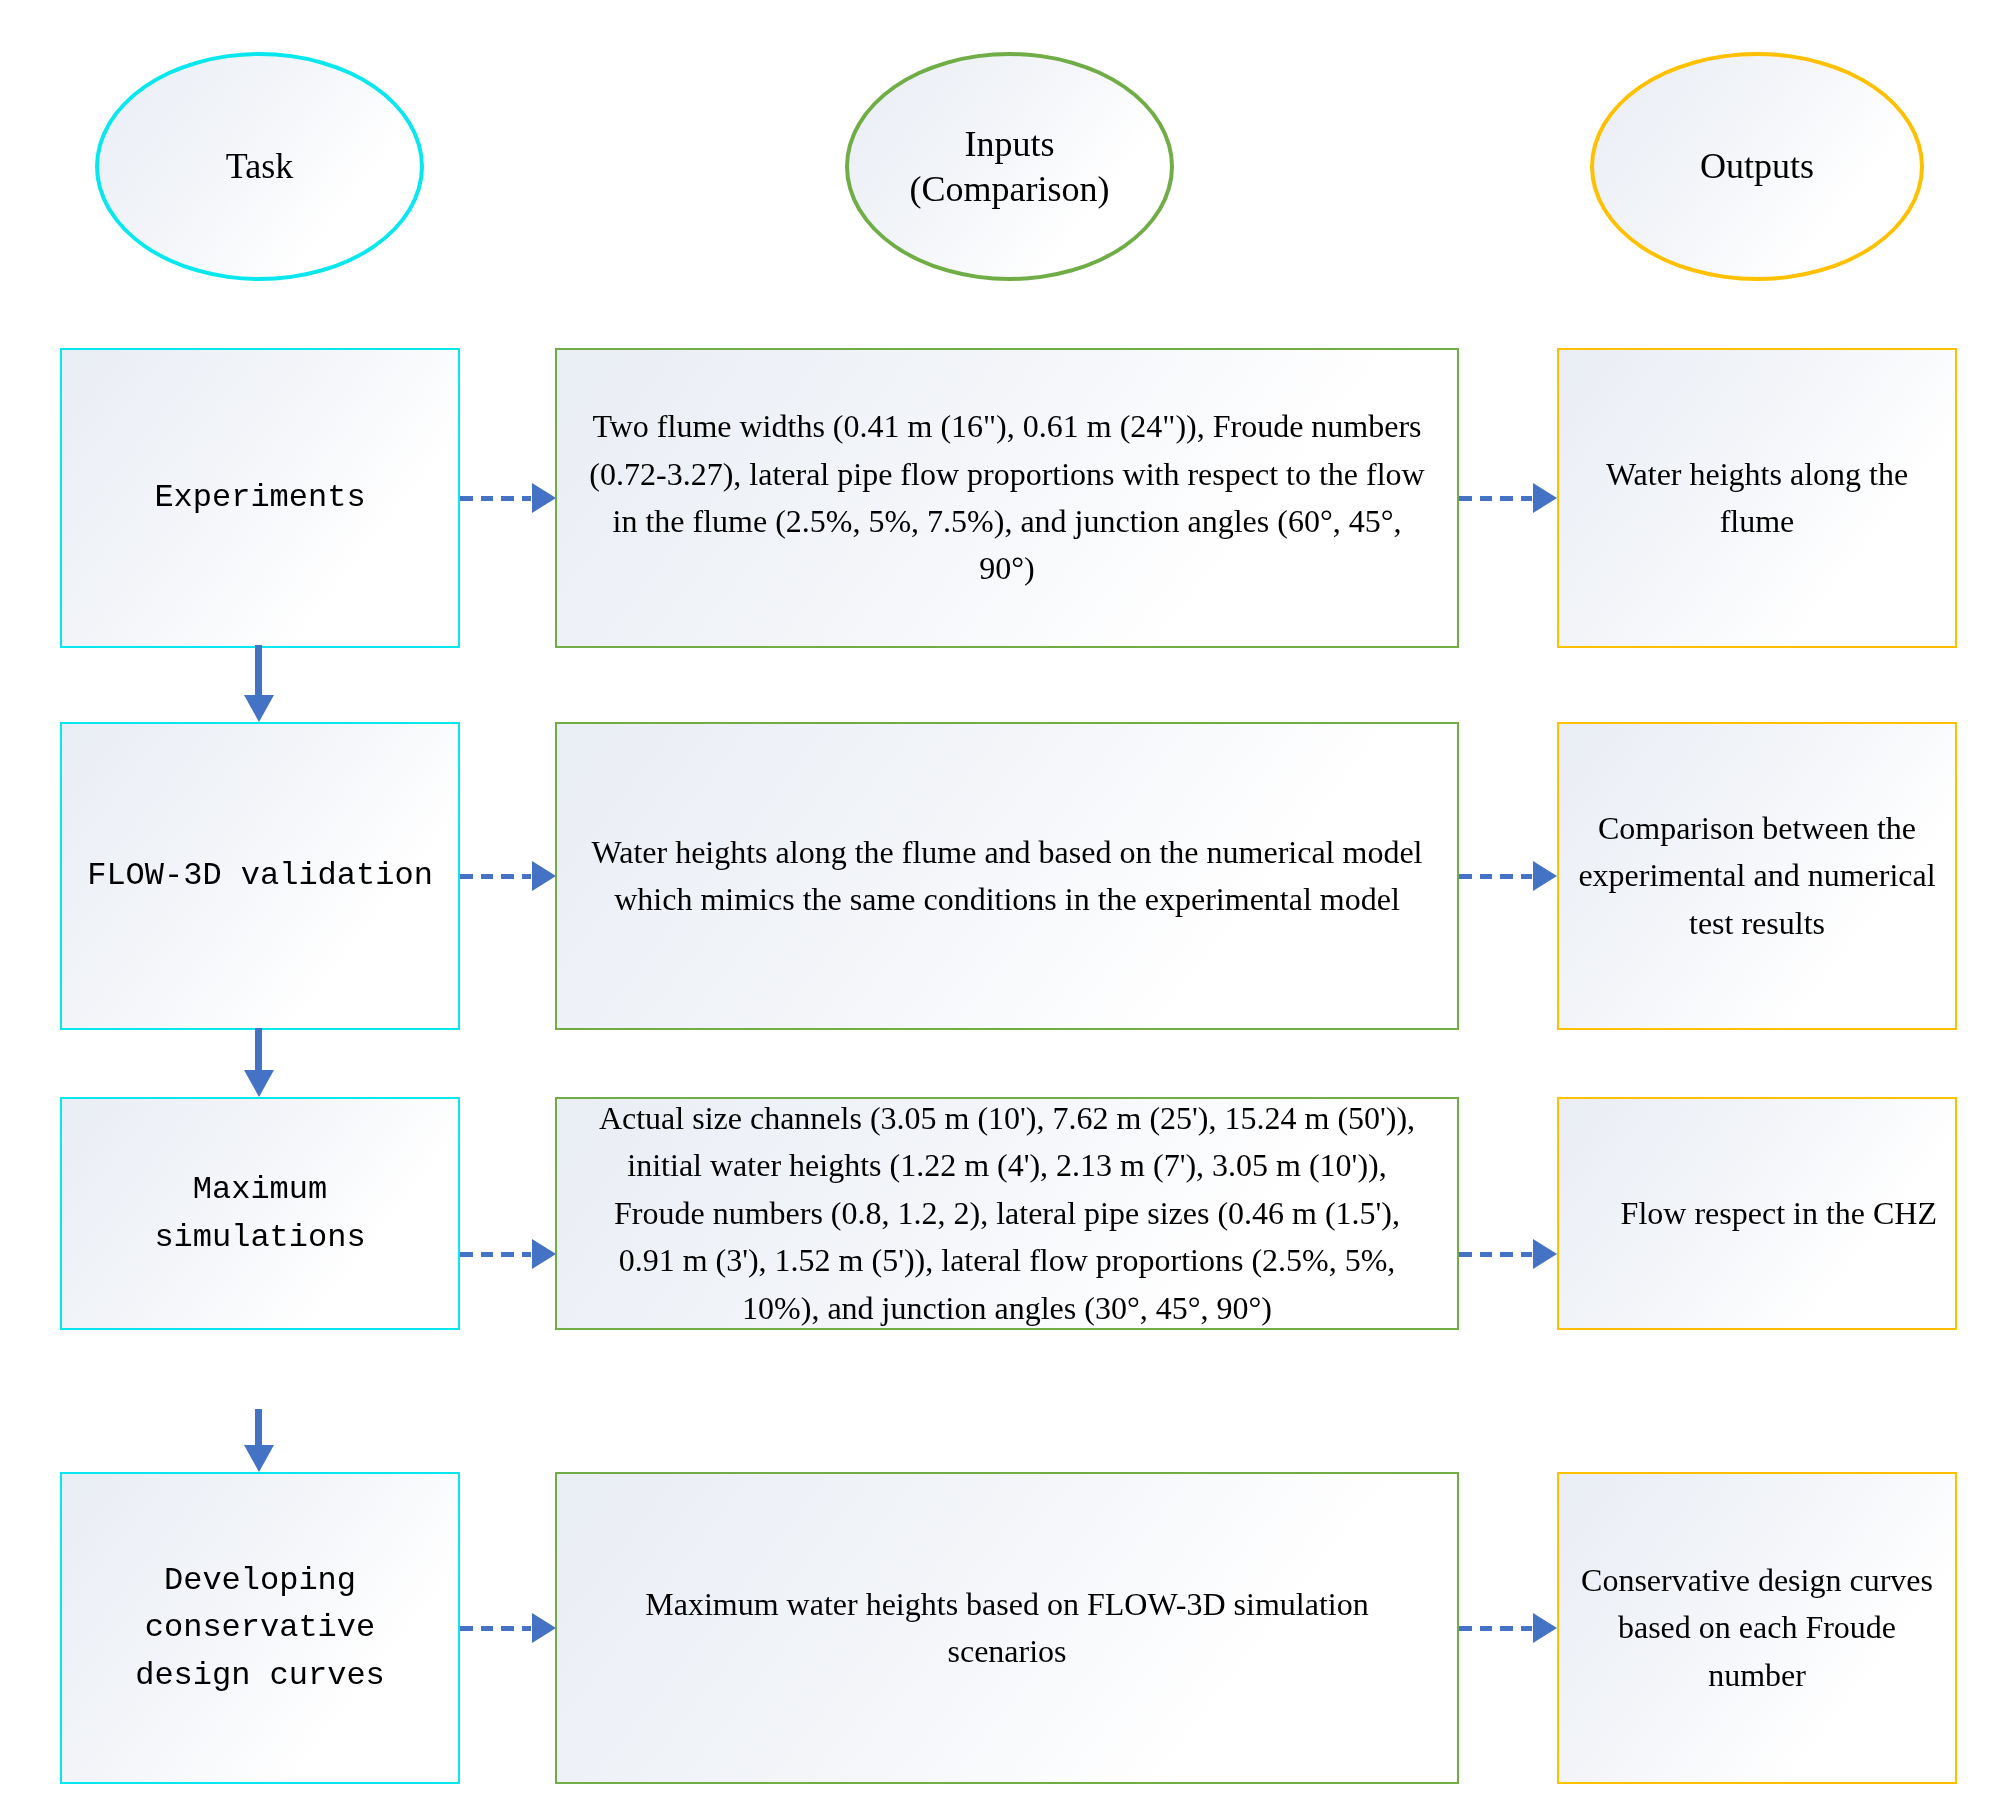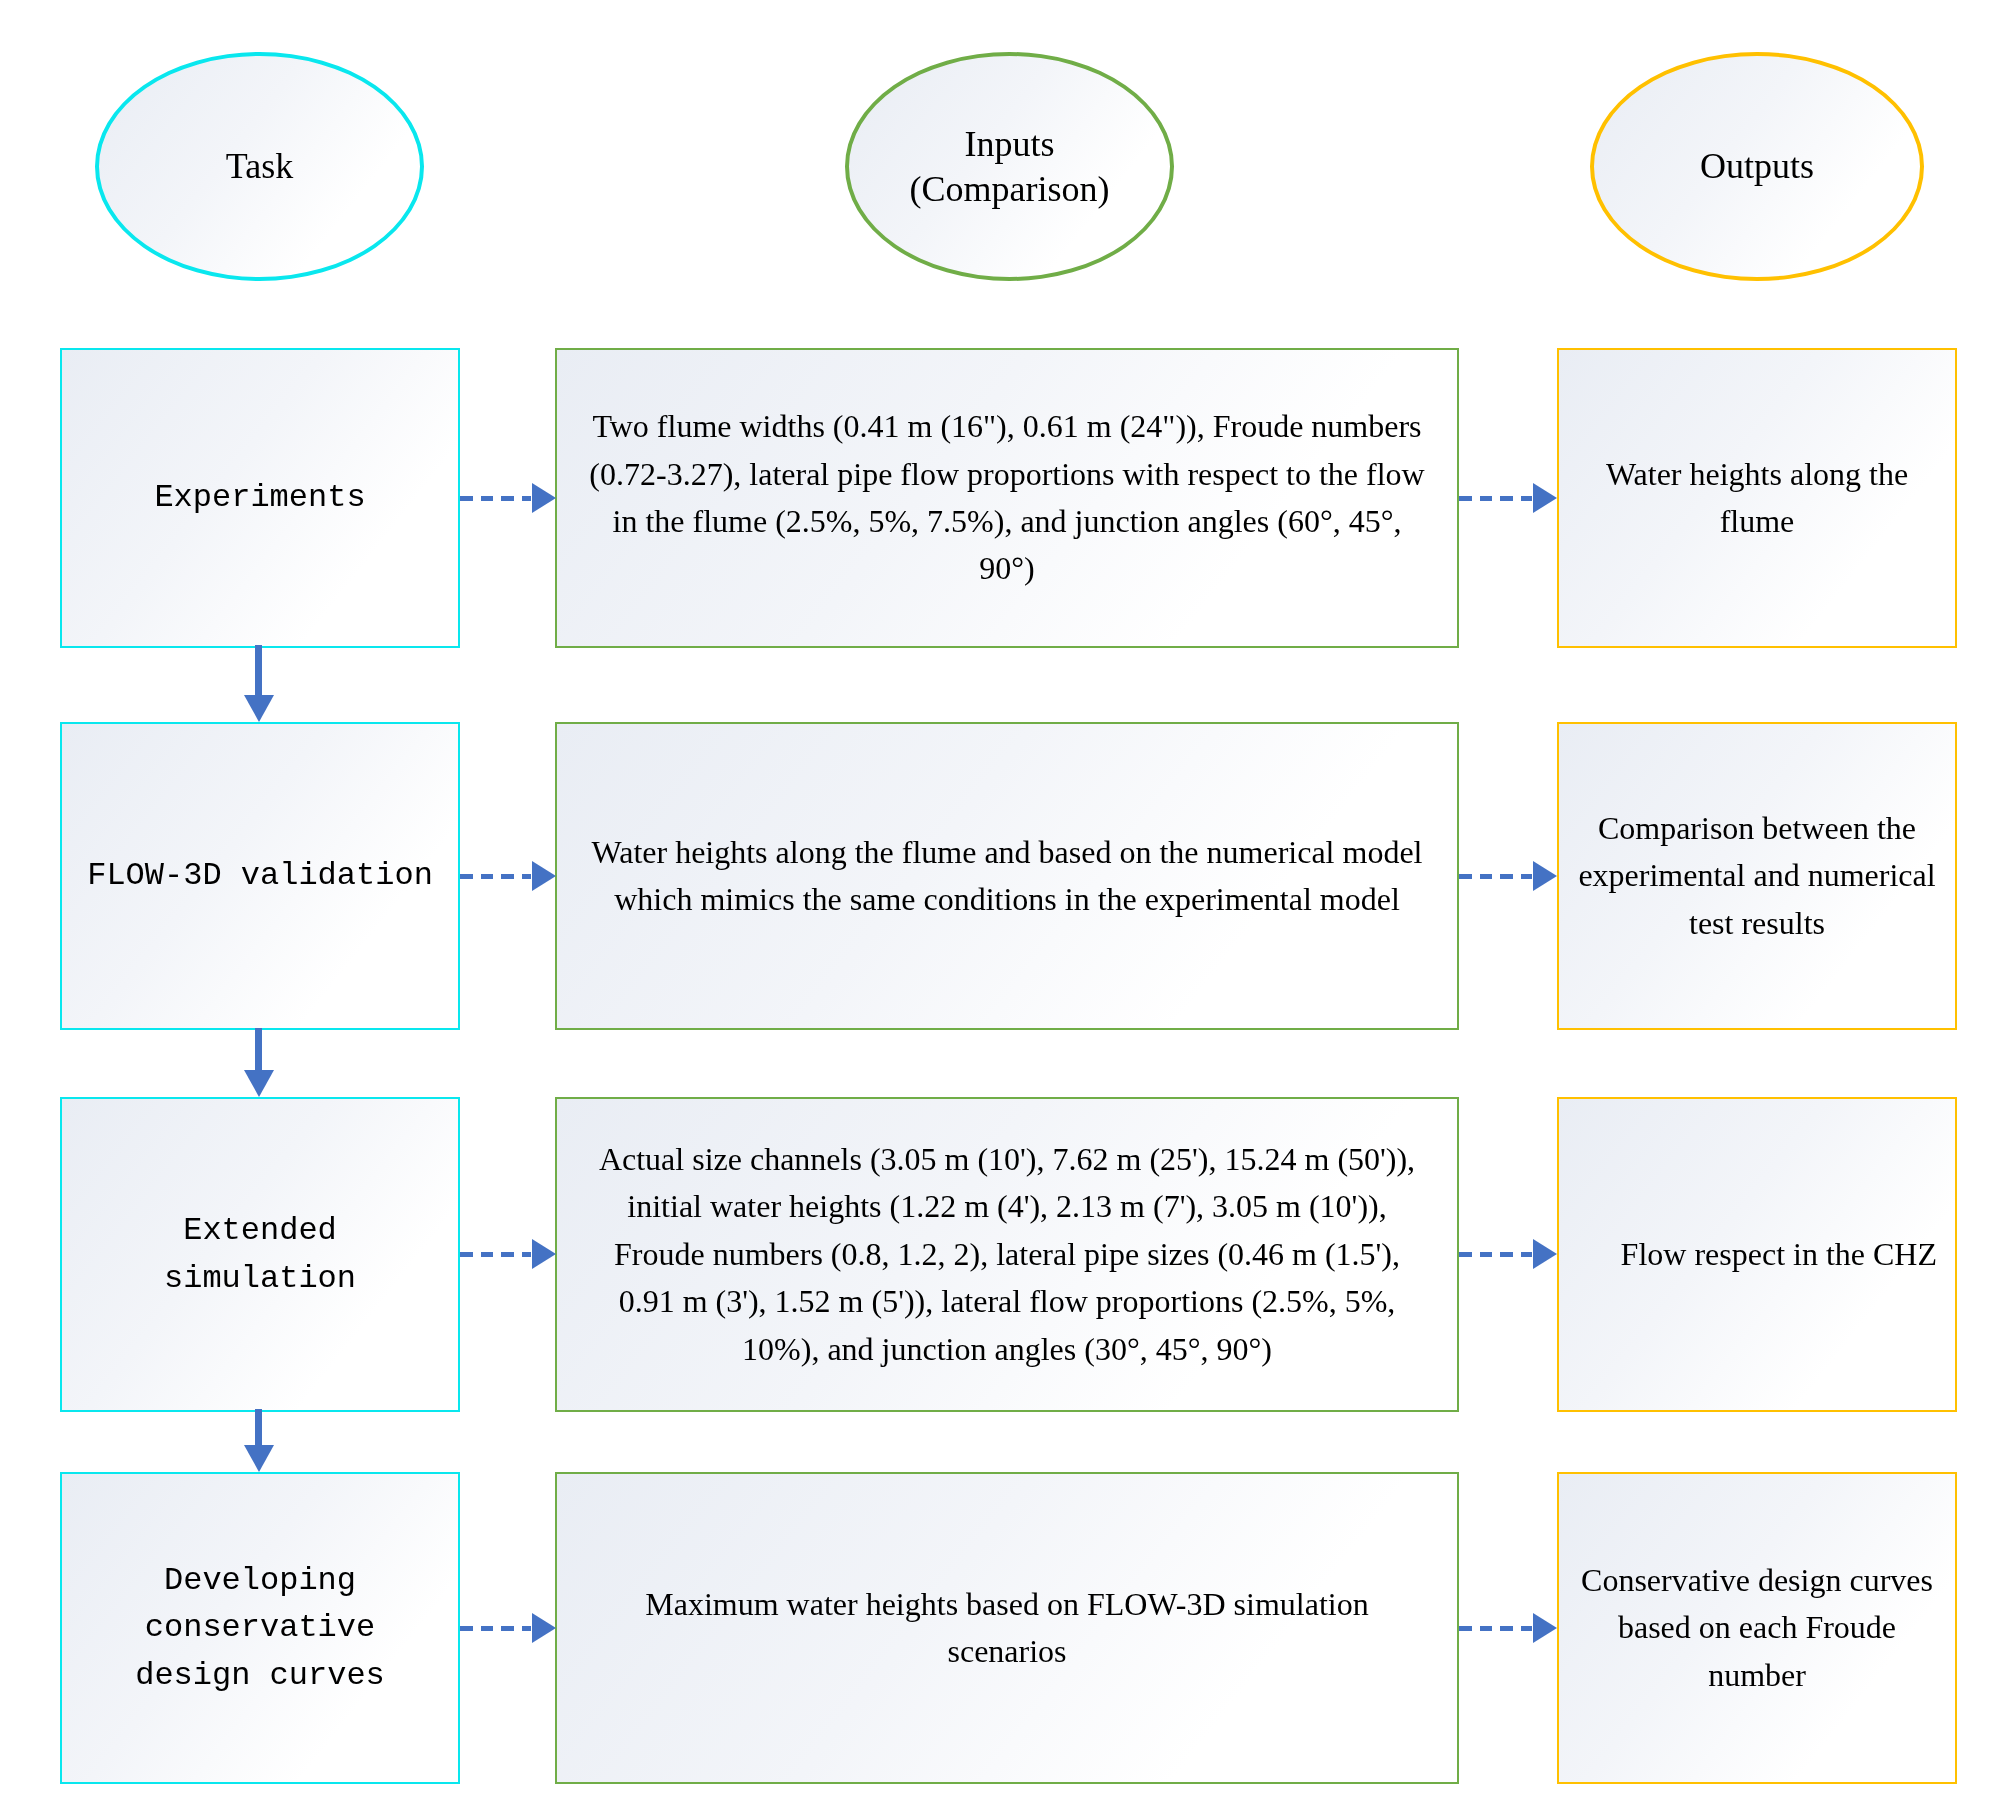--- a/index.html
+++ b/index.html
@@ -45,21 +45,21 @@
     line-height:1.48;
   }
   .b-task  {border:2.8px solid var(--task-border);  padding:0 16.7px;font-family:Liberation Mono, monospace;}
   .b-input {border:2.8px solid var(--input-border); padding:0 25px;}
   .b-output{border:2.8px solid var(--output-border);padding:0 18px;justify-content:flex-end;}
   .col-task  {left:60px; width:400px;}
   .col-input {left:555px; width:904px;}
   .col-output{left:1557px;width:400px;}
   .row-0{top:348px; height:300px;}
   .row-1{top:722px;height:308px;}
-  .row-2{top:1097px;height:315px;}
+  .row-2{top:1097px;height:233px;}
   .row-3{top:1472px;height:312px;}
   
   .ha{
     position:absolute;
     height:4.5px;
     background:repeating-linear-gradient(90deg,var(--arrow) 0 12.8px,transparent 12.8px 20.6px);
   }
   .ha::after{
     content:"";
     position:absolute;
@@ -130,21 +130,21 @@
   <div class="box b-input col-input row-1">
     <span style="white-space: pre-line;">Water heights along the flume and based on the numerical model which mimics the same conditions in the experimental model</span>
   </div>
   <div class="box b-output col-output row-1">
     <span style="white-space: pre-line;">Comparison between the experimental and numerical test results</span>
   </div>
   <div class="ha ha-ti ha-r1"></div>
   <div class="ha ha-io ha-r1"></div>
 
   <div class="box b-task col-task row-2">
-    <span style="white-space: pre-line;">Extended simulation</span>
+    <span style="white-space: pre-line;">Maximum simulations</span>
   </div>
   <div class="box b-input col-input row-2">
     <span style="white-space: pre-line;">Actual size channels (3.05 m (10'), 7.62 m (25'), 15.24 m (50')), initial water heights (1.22 m (4'), 2.13 m (7'), 3.05 m (10')), Froude numbers (0.8, 1.2, 2), lateral pipe sizes (0.46 m (1.5'), 0.91 m (3'), 1.52 m (5')), lateral flow proportions (2.5%, 5%, 10%), and junction angles (30°, 45°, 90°)</span>
   </div>
   <div class="box b-output col-output row-2">
     <span style="white-space: pre-line;">Flow respect in the CHZ</span>
   </div>
   <div class="ha ha-ti ha-r2"></div>
   <div class="ha ha-io ha-r2"></div>
 

